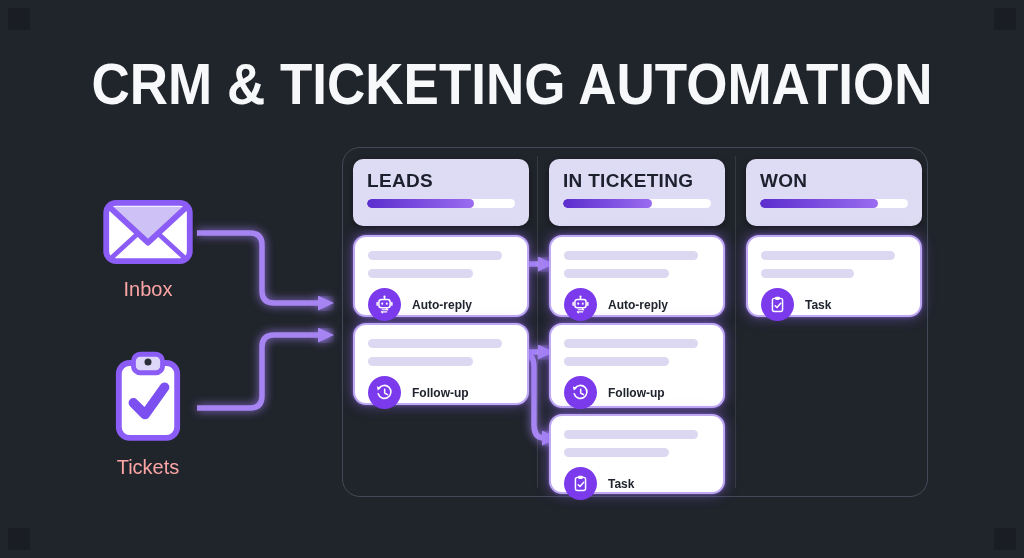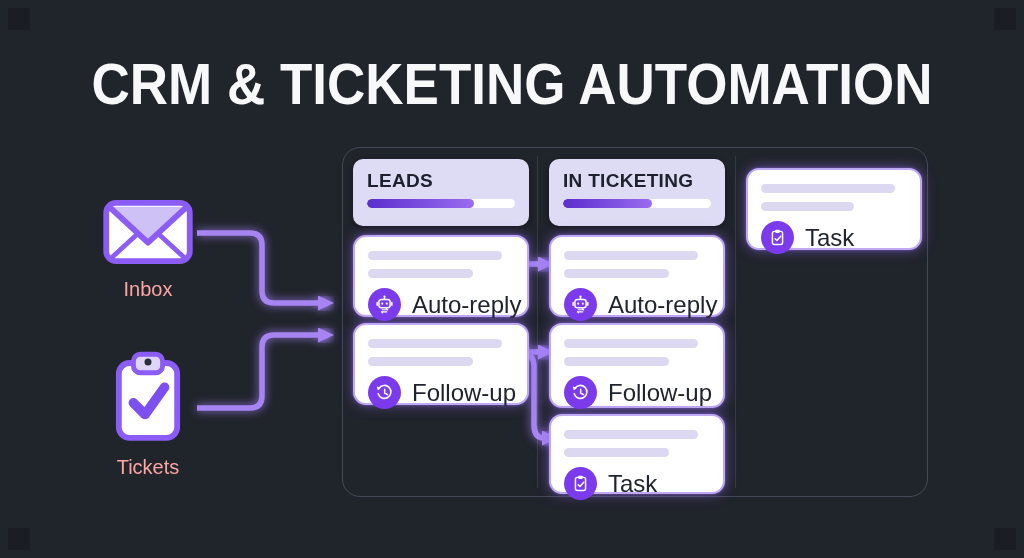--- a/index.html
+++ b/index.html
@@ -90,21 +90,21 @@
   .skel.l1 { width: 92%; margin-top: 3px; }
   .skel.l2 { width: 72%; margin-top: 9px; }
   .card-row { display: flex; align-items: center; margin-top: 10px; }
   .chip {
     width: 33px; height: 33px; border-radius: 50%;
     background: #7c3aed;
     display: flex; align-items: center; justify-content: center;
     flex: 0 0 auto;
   }
   .card-label {
-    margin-left: 11px; font-size: 24px; font-weight: 400; color: #20242e;
+    margin-left: 11px; font-size: 12px; font-weight: 700; color: #20242e;
     white-space: nowrap;
   }
 </style>
 </head>
 <body>
 
 <div class="corner tl"></div>
 <div class="corner tr"></div>
 <div class="corner bl"></div>
 <div class="corner br"></div>
@@ -244,20 +244,26 @@
             <rect x="9.2" y="3" width="5.6" height="3.8" rx="1.3" fill="#ffffff" stroke="none"></rect>
             <path d="M9.3 13.4 l2.1 2.1 4.3 -5"></path>
           </svg>
         </span>
         <span class="card-label">Task</span>
       </div>
     </div>
   </div>
 
   <div class="column column-3">
+    <div class="col-header">
+      <div class="col-title">WON</div>
+      <div class="progress-track">
+        <div class="progress-fill" style="width: 80%;"></div>
+      </div>
+    </div>
     <div class="card h82">
       <div class="skel l1"></div>
       <div class="skel l2" style="width:64%"></div>
       <div class="card-row">
         <span class="chip">
           <svg width="21" height="21" viewBox="0 0 24 24" fill="none" stroke="#ffffff" stroke-width="1.7" stroke-linecap="round" stroke-linejoin="round">
             <rect x="6.2" y="5" width="11.6" height="15" rx="2.2"></rect>
             <rect x="9.2" y="3" width="5.6" height="3.8" rx="1.3" fill="#ffffff" stroke="none"></rect>
             <path d="M9.3 13.4 l2.1 2.1 4.3 -5"></path>
           </svg>

